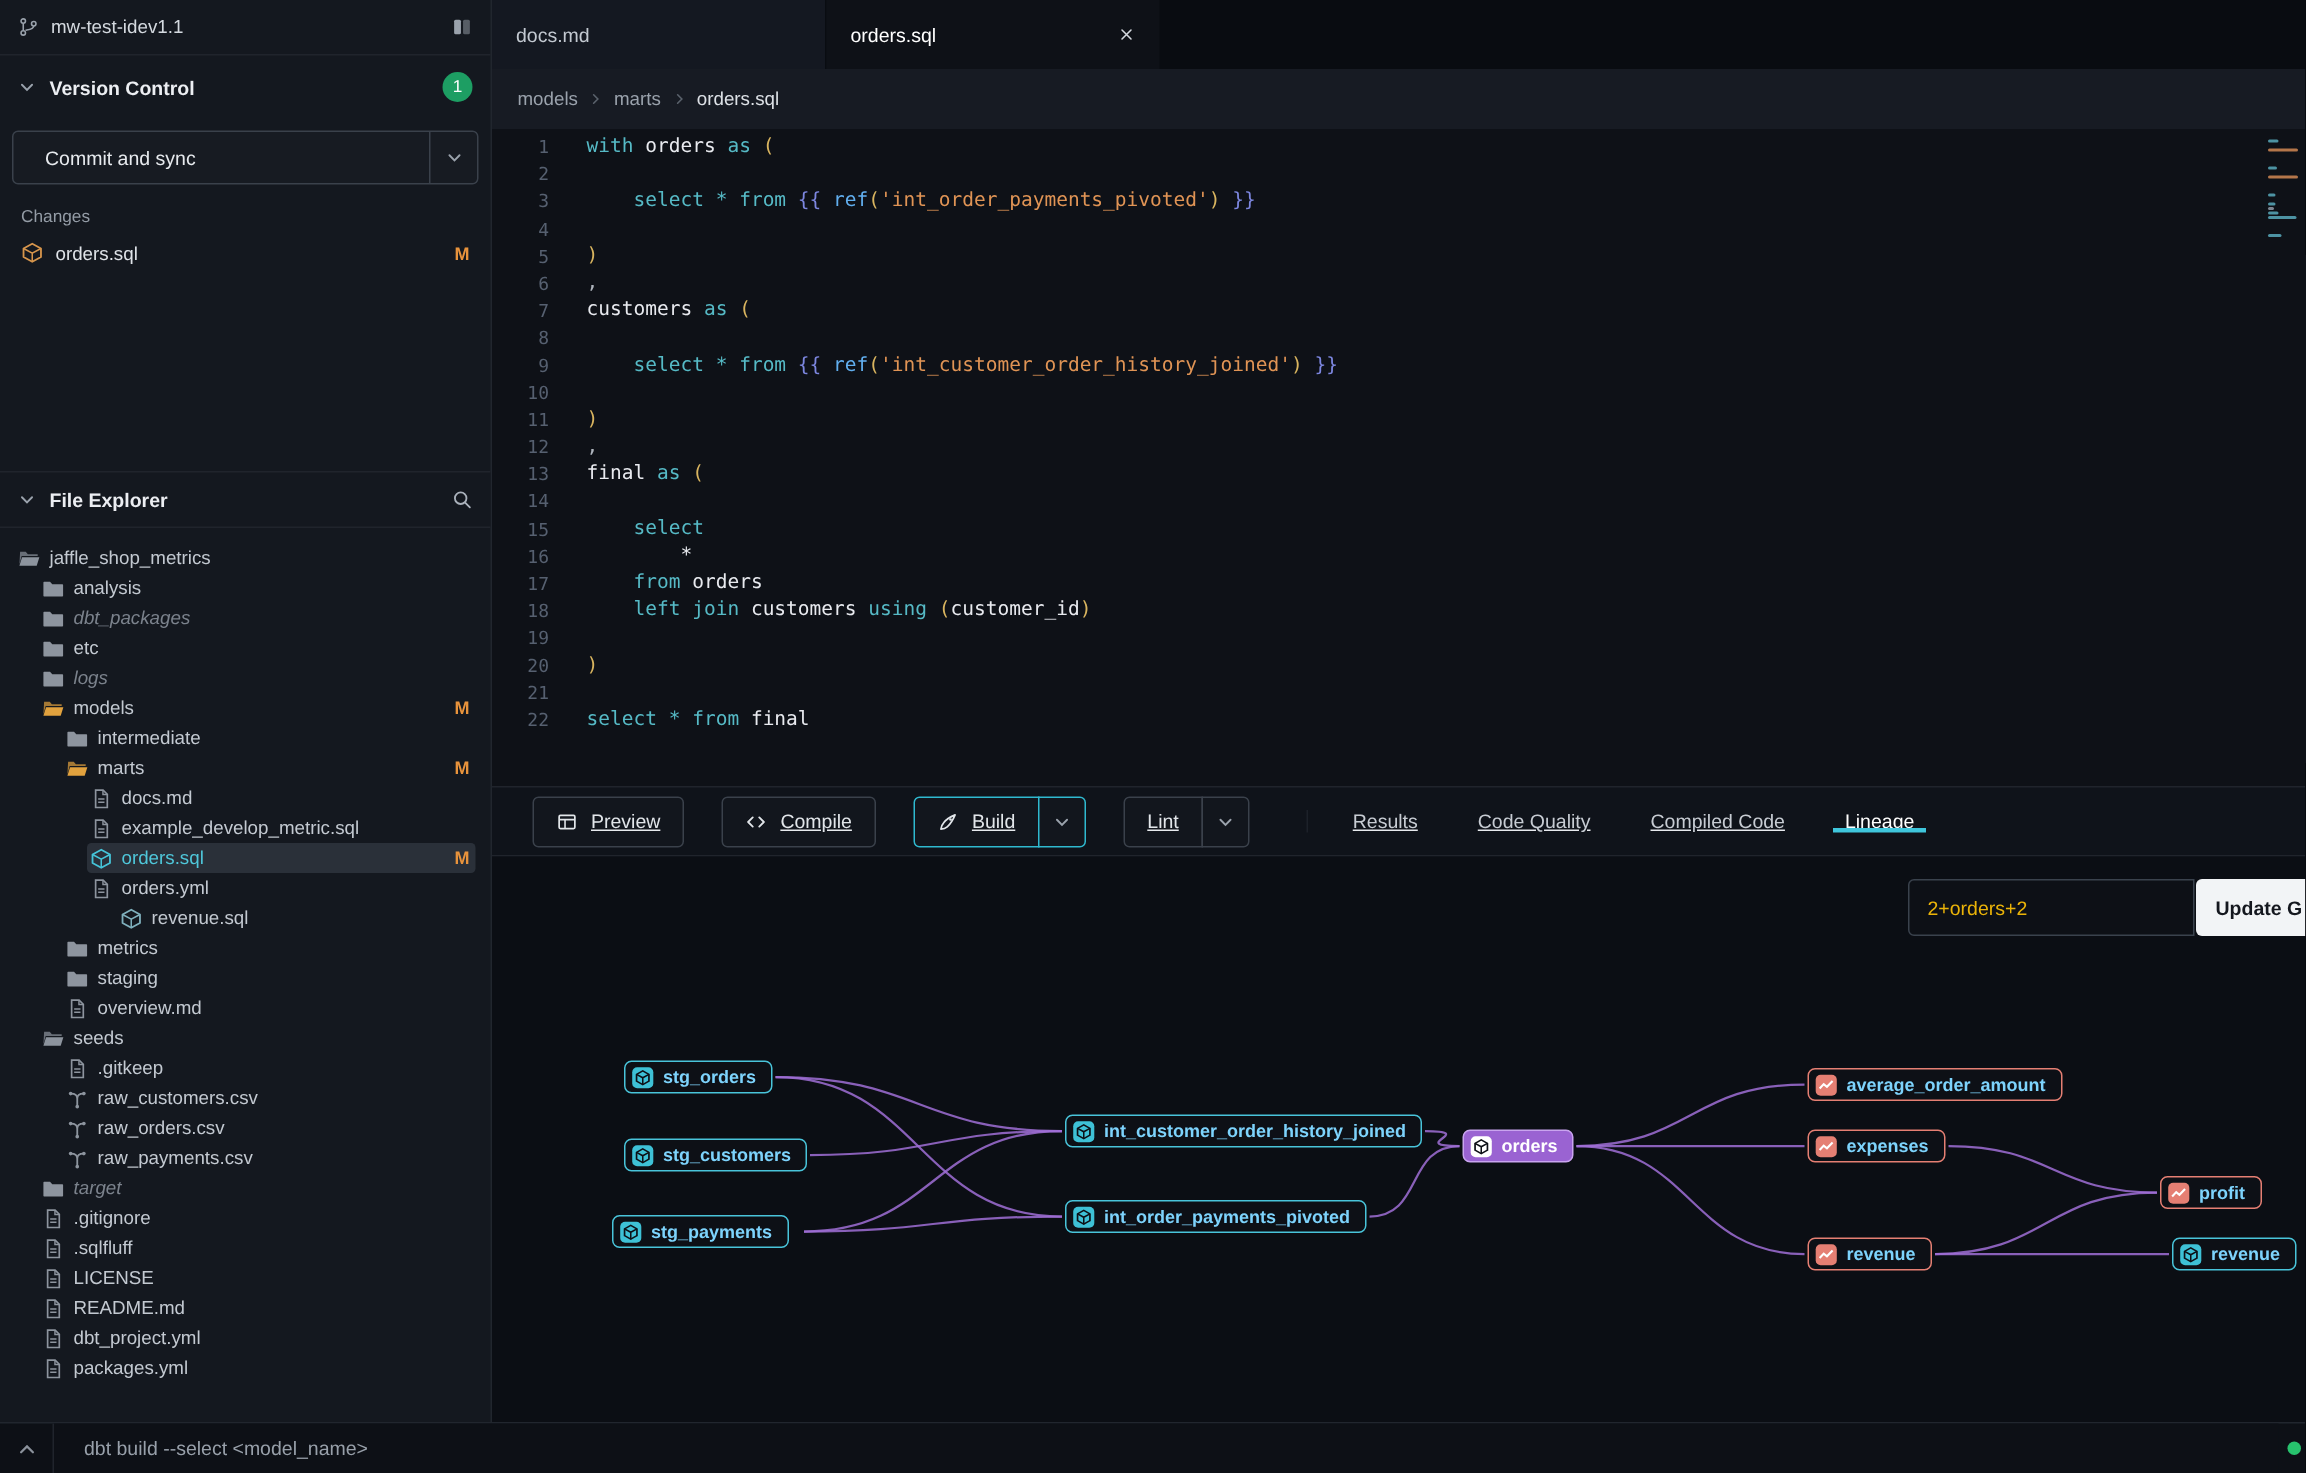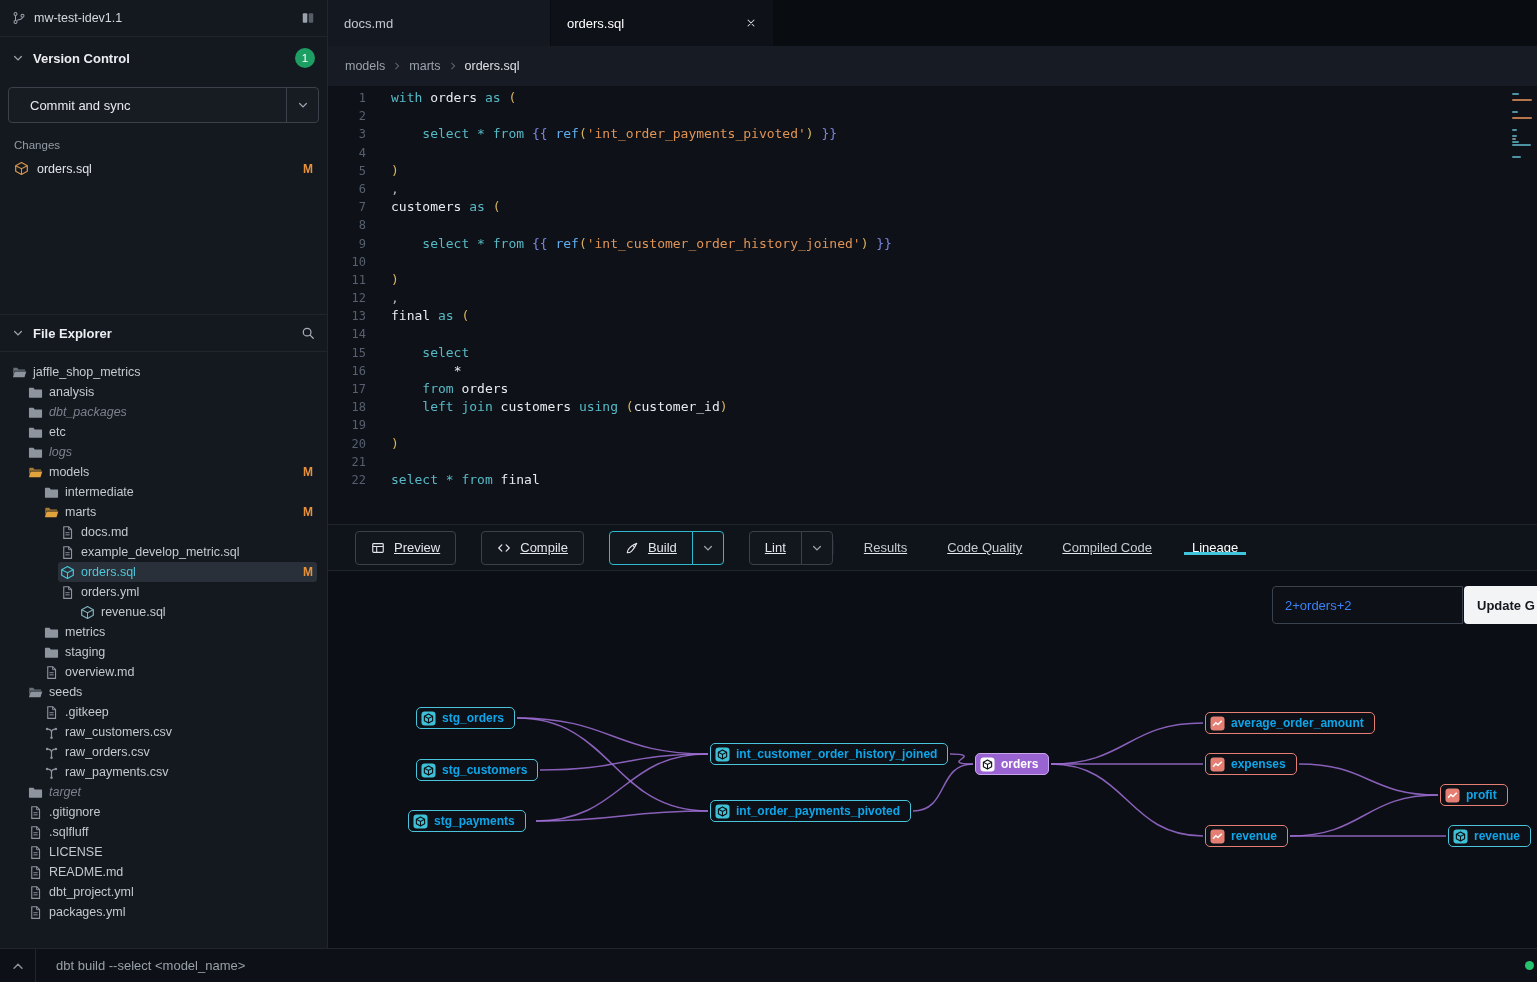--- a/index.html
+++ b/index.html
@@ -76,40 +76,40 @@
   .run-area { display:flex; align-items:center; gap:25px; padding-left:27px; }
   .btn { height:34px; border:1px solid #3a414b; border-radius:4px; background:#12161d;
     display:flex; align-items:center; gap:9px; padding:0 15px; font-size:13px; color:#e2e6ea;
     font-family:"Liberation Sans", sans-serif; cursor:pointer; }
   .btn-group { display:flex; }
   .btn-group .main-part { border-radius:4px 0 0 4px; }
   .btn-group .chev-part { border-radius:0 4px 4px 0; border-left:none; padding:0 9px; }
   .btn-group.build .btn { border-color:#2fb9cf; }
   .btn-group.build .chev-part { border-left:1px solid #2fb9cf; margin-left:-1px; }
   .btn-group .chev-part.grey { border-left:1px solid #3a414b; margin-left:-1px; }
-  .result-tabs { display:flex; align-items:stretch; gap:40px; padding:0 30px;
+  .result-tabs { margin-left:38px; display:flex; align-items:stretch; gap:40px; padding:0 30px;
     border-left:1px solid #1c2129; }
   .rtab { display:flex; align-items:center; font-size:13px; color:#c7ccd3; position:relative; cursor:pointer; }
   .rtab.active { color:#ffffff; }
   .rtab.active::after { content:""; position:absolute; left:-8px; right:-8px; bottom:0; height:3px; background:#3fc6dc; }
 
   
   .lineage { position:relative; flex:1; background:#0b0e14; overflow:hidden; }
   .edges { position:absolute; inset:0; pointer-events:none; }
   .nodes { position:absolute; inset:0; }
   .node { position:absolute; height:22px; display:flex; align-items:center; gap:6px;
     padding:0 10px 0 4px; border-radius:5px; background:#0d1016; border:1.5px solid #49c4da;
-    font-size:12px; font-weight:bold; color:#0ea5e9; white-space:nowrap; cursor:pointer; }
+    font-size:12px; font-weight:bold; color:#7dd3fc; white-space:nowrap; cursor:pointer; }
   .n-icn { width:15px; height:15px; flex:none; }
   .node.model { border-color:#49c4da; } .node.model .n-icn { color:#3ec1d6; }
   .node.metric { border-color:#e57f73; } .node.metric .n-icn { color:#e57f73; }
   .node.selected { background:#9a63d2; border-color:#c9a4ef; color:#ffffff; }
   .node.selected .n-icn { color:#ffffff; }
   .lin-input { position:absolute; top:15px; left:944px; width:191px; height:38px; z-index:3;
-    background:#0d1016; border:1px solid #3a424d; border-radius:4px 0 0 4px; color:#3b82f6;
+    background:#0d1016; border:1px solid #3a424d; border-radius:4px 0 0 4px; color:#eab308;
     font-size:13px; padding:0 12px; font-family:"Liberation Sans", sans-serif; outline:none; }
   .lin-update { position:absolute; top:15px; left:1136px; width:110px; height:38px; z-index:3;
     background:#f2f4f6; color:#14171e; border:none; border-radius:4px 0 0 4px; font-size:13px;
     font-weight:bold; text-align:left; padding-left:13px; font-family:"Liberation Sans", sans-serif; cursor:pointer; }
 
   
   .command-bar { position:absolute; left:0; right:0; bottom:0; height:34px; background:#0d1016;
     border-top:1px solid #21262e; display:flex; align-items:center; padding-left:11px; }
   .command-bar .icn { color:#8a919b; cursor:pointer; }
   .cmd-input { flex:1; height:100%; margin-left:10px; background:#0d1016; border:none;

